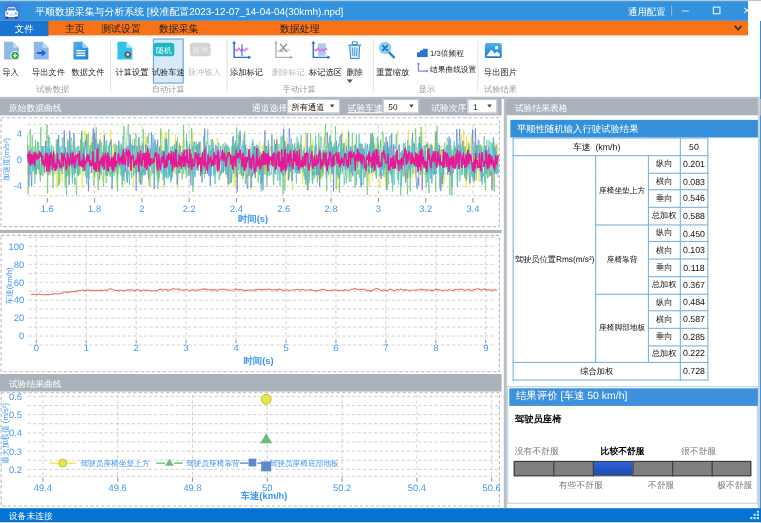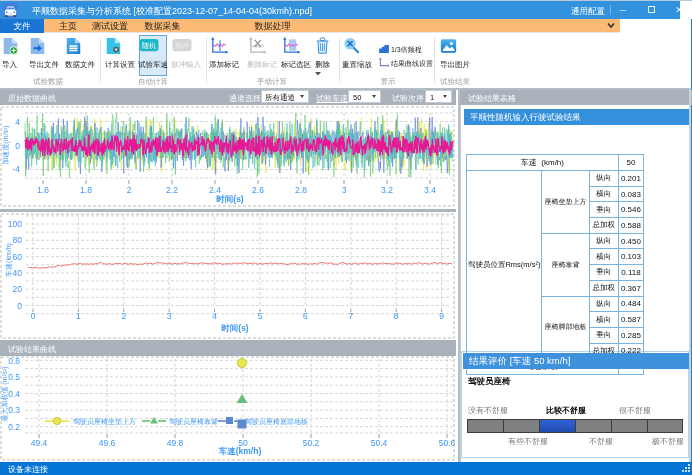--- a/index.html
+++ b/index.html
@@ -5,21 +5,21 @@
 * { margin:0; padding:0; box-sizing:border-box; }
 html,body { width:692px; height:475px; overflow:hidden; }
 body { font-family:"Liberation Sans", sans-serif; background:#fff; position:relative; }
 .abs { position:absolute; }
 #topstrip { position:absolute; left:0; top:0; width:692px; height:1px; background:#b8c9da; }
 #titlebar { position:absolute; left:0; top:1px; width:680px; height:18px; background:#3292de; color:#fff; }
 #titlebar .title { position:absolute; left:32px; top:4px; font-size:9px; }
 #titlebar .cfg { position:absolute; left:571px; top:5px; font-size:8.5px; }
 #titlebar .sep { position:absolute; left:610px; top:4px; width:1px; height:10px; background:#7db7ee; }
 .winbtn { position:absolute; top:0px; width:26px; height:18px; color:#eaf4fd; font-size:9px; text-align:center; line-height:18px; }
-#menubar { position:absolute; left:0; top:19px; width:620px; height:14px; background:#fdba74; font-size:9px; border-bottom:1px solid #e6e6e6; }
+#menubar { position:absolute; left:0; top:19px; width:680px; height:14px; background:#f97316; font-size:9px; border-bottom:1px solid #e6e6e6; }
 #menubar .file { position:absolute; left:0; top:0; width:44px; height:14px; background:#1a76d2; color:#fff; text-align:center; line-height:14px; font-size:8.5px; }
 .mitem { position:absolute; top:0; height:14px; line-height:14px; color:#222; text-align:center; }
 .mactive { position:absolute; left:192px; top:16px; width:48px; height:14px; line-height:12px; color:#222; text-align:right; border:1px solid #dcdcdc; border-bottom:2px solid #2a83d8; background:#fff; }
 #ribbon { position:absolute; left:0; top:33px; width:692px; height:55px; background:#fff; }
 #ribbonline { position:absolute; left:0; top:88px; width:692px; height:2px; background:#b2bcc4; }
 .rbtn { position:absolute; top:2px; text-align:left; }
 .rbtn .ric { height:18px; margin-top:2px; }
 .rbtn .rlb { font-size:7.5px; color:#222; margin-top:1px; white-space:nowrap; }
 .rlbgray { color:#bcbcbc !important; }
 .rgroup { position:absolute; top:44px; font-size:7.5px; color:#9a9a9a; text-align:center; white-space:nowrap; }
@@ -463,21 +463,21 @@
     <text x="240" y="98" text-anchor="middle" font-weight="bold">车速(km/h)</text>
   </g>
   <text x="7" y="38" font-size="7" fill="#3d97f5" text-anchor="middle" transform="rotate(-90 7 38)" font-family="Liberation Sans">最大加权值 (m/s²)</text>
 </svg>
 
 <div id="splitv"></div>
 <div id="rpanel">
   <div class="abs" style="left:0px;top:0px;width:1px;height:357px;background:#c3cdd6;"></div>
   <div class="abs" style="left:1px;top:246px;width:228px;height:107px;border:1px solid #b8d4ec;"></div>
   <div id="bluehdr">平顺性随机输入行驶试验结果</div>
-  <div class="abs" style="left:6px; top:20px;margin-top:29px;">
+  <div class="abs" style="left:6px; top:20px;">
 <table class="res" style="width:178px;">
 <colgroup>
           <col style="width:75px;">
           <col style="width:47px;">
           <col style="width:29px;">
           <col style="width:25px;">
         </colgroup>
 <tbody>
           <tr style="height:16px;">
             <td colspan="3">车速&nbsp;&nbsp;(km/h)</td>

